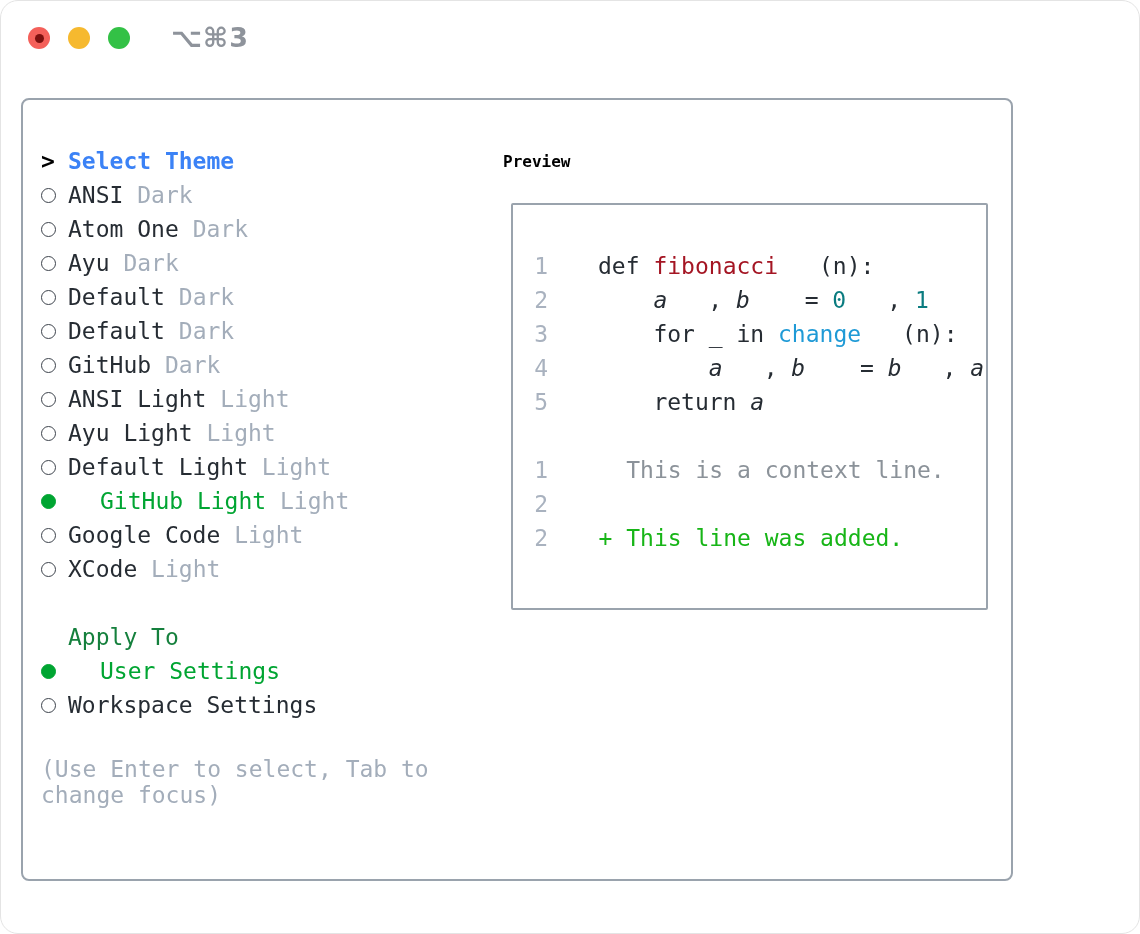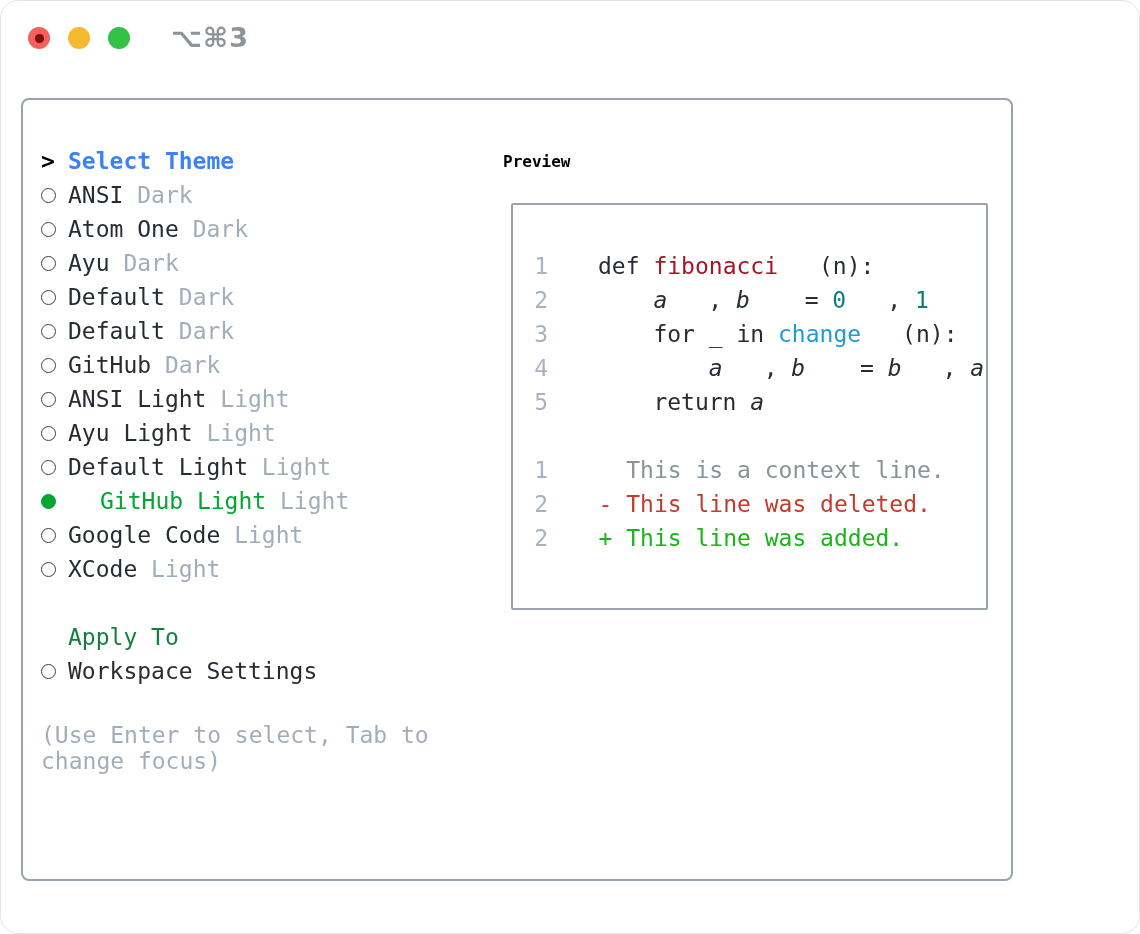--- a/index.html
+++ b/index.html
@@ -95,34 +95,35 @@
           <div class="row"><span class="marker"><span class="radio selected"></span></span><span class="theme-name selected">GitHub Light</span><span class="variant"> Light</span></div>
           <div class="row"><span class="marker"><span class="radio"></span></span><span class="theme-name">Google Code</span><span class="variant"> Light</span></div>
           <div class="row"><span class="marker"><span class="radio"></span></span><span class="theme-name">XCode</span><span class="variant"> Light</span></div>
         </div>
       <div class="spacer"></div>
       <div class="row">
         <span class="marker"></span>
         <span class="apply-header">Apply To</span>
       </div>
       <div id="apply-options">
+          <div class="row"><span class="marker"><span class="radio selected"></span></span><span class="theme-name selected">User Settings</span></div>
           <div class="row"><span class="marker"><span class="radio"></span></span><span class="theme-name">Workspace Settings</span></div>
         </div>
       <div class="spacer"></div>
       <div class="hint">(Use Enter to select, Tab to change focus)</div>
     </div>
 
     <div class="preview-title">Preview</div>
     <div class="preview-box">
       <div id="code-lines">
           <div class="code-line"><span class="lnum">1</span><span class="tok-plain">def </span><span class="tok-fn">fibonacci</span><span class="tok-plain">(n):</span></div>
           <div class="code-line"><span class="lnum">2</span><span class="tok-plain">    </span><span class="tok-var">a</span><span class="tok-plain">, </span><span class="tok-var">b</span><span class="tok-plain"> = </span><span class="tok-num">0</span><span class="tok-plain">, </span><span class="tok-num">1</span></div>
           <div class="code-line"><span class="lnum">3</span><span class="tok-plain">    for _ in </span><span class="tok-builtin">change</span><span class="tok-plain">(n):</span></div>
           <div class="code-line"><span class="lnum">4</span><span class="tok-plain">        </span><span class="tok-var">a</span><span class="tok-plain">, </span><span class="tok-var">b</span><span class="tok-plain"> = </span><span class="tok-var">b</span><span class="tok-plain">, </span><span class="tok-var">a</span><span class="tok-plain"> + </span><span class="tok-var">b</span></div>
           <div class="code-line"><span class="lnum">5</span><span class="tok-plain">    return </span><span class="tok-var">a</span></div>
           <div class="code-line"><span class="lnum"></span></div>
           <div class="code-line"><span class="lnum">1</span><span class="tok-ctx">     This is a context line.</span></div>
-          <div class="code-line"><span class="lnum">2</span><span class="tok-del">   - This line was deleted.</span></div>
+          <div class="code-line"><span class="lnum">2</span></div>
           <div class="code-line"><span class="lnum">2</span><span class="tok-add">   + This line was added.</span></div>
         </div>
     </div>
   </div>
 </div>
 
 </body></html>

